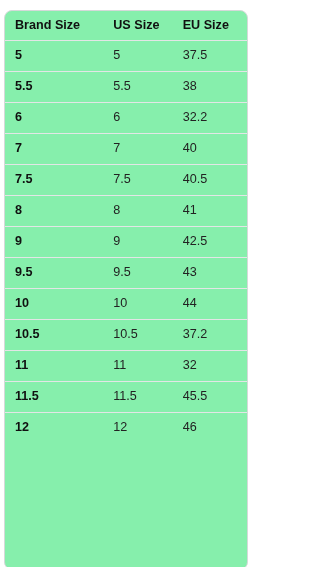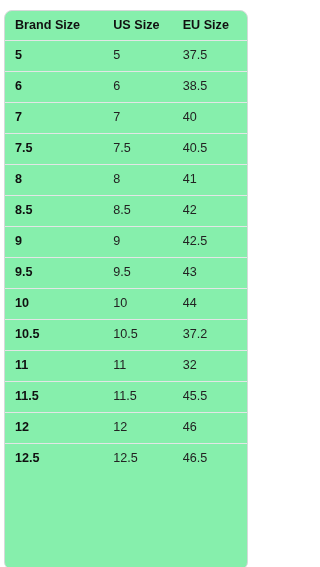--- a/index.html
+++ b/index.html
@@ -91,43 +91,43 @@
         <th>EU Size</th>
       </tr>
     </thead>
     <tbody id="table-body">
         <tr>
           <td class="col-brand">5</td>
           <td class="col-us">5</td>
           <td class="col-eu">37.5</td>
         </tr>
         <tr>
+          <td class="col-brand">5.5</td>
+          <td class="col-us">5.5</td>
+          <td class="col-eu">38</td>
+        </tr>
+        <tr>
           <td class="col-brand">6</td>
           <td class="col-us">6</td>
-          <td class="col-eu">38.5</td>
+          <td class="col-eu">32.2</td>
         </tr>
         <tr>
           <td class="col-brand">7</td>
           <td class="col-us">7</td>
           <td class="col-eu">40</td>
         </tr>
         <tr>
           <td class="col-brand">7.5</td>
           <td class="col-us">7.5</td>
           <td class="col-eu">40.5</td>
         </tr>
         <tr>
           <td class="col-brand">8</td>
           <td class="col-us">8</td>
           <td class="col-eu">41</td>
-        </tr>
-        <tr>
-          <td class="col-brand">8.5</td>
-          <td class="col-us">8.5</td>
-          <td class="col-eu">42</td>
         </tr>
         <tr>
           <td class="col-brand">9</td>
           <td class="col-us">9</td>
           <td class="col-eu">42.5</td>
         </tr>
         <tr>
           <td class="col-brand">9.5</td>
           <td class="col-us">9.5</td>
           <td class="col-eu">43</td>
@@ -150,20 +150,15 @@
         <tr>
           <td class="col-brand">11.5</td>
           <td class="col-us">11.5</td>
           <td class="col-eu">45.5</td>
         </tr>
         <tr>
           <td class="col-brand">12</td>
           <td class="col-us">12</td>
           <td class="col-eu">46</td>
         </tr>
-        <tr>
-          <td class="col-brand">12.5</td>
-          <td class="col-us">12.5</td>
-          <td class="col-eu">46.5</td>
-        </tr>
       </tbody>
   </table>
 </div>
 
 </body></html>

